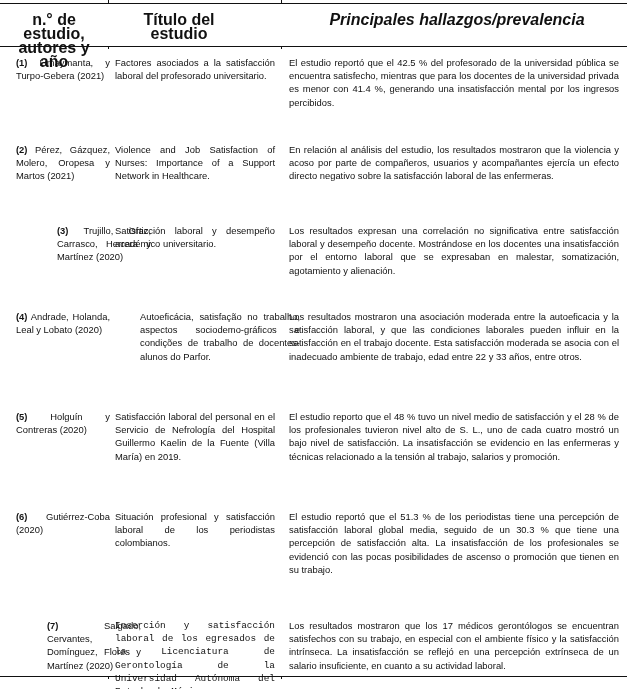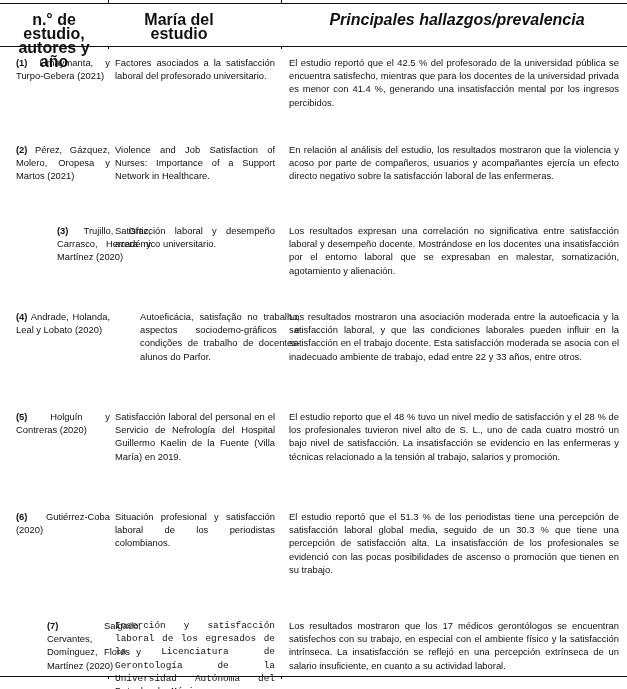--- a/index.html
+++ b/index.html
@@ -51,21 +51,21 @@
 <body>
 
 <div class="rule" style="top:3px;"></div>
 <div class="tick" style="top:0px; left:108px;"></div>
 <div class="tick" style="top:0px; left:281px;"></div>
 
 <div class="hdr" style="left:6px; width:96px; top:13px;">
   <div>n.° de estudio,</div>
   <div>autores y año</div>
 </div>
-<div class="hdr" style="left:120px; width:118px; top:13px;">María del estudio</div>
+<div class="hdr" style="left:120px; width:118px; top:13px;">Título del estudio</div>
 <div class="hdr" style="left:289px; width:336px; top:13px;font-style:italic;">Principales hallazgos/prevalencia</div>
 
 <div class="rule" style="top:46px;"></div>
 <div class="tick" style="top:46px; left:108px;"></div>
 <div class="tick" style="top:46px; left:281px;"></div>
 
 <div>
   <div class="cell c1" style="top:56px;"><span class="num">(1)</span><span> Limaymanta, y Turpo-Gebera (2021)</span></div>
   <div class="cell c2" style="top:56px;">Factores asociados a la satisfacción laboral del profesorado universitario.</div>
   <div class="cell c3" style="top:56px;">El estudio reportó que el 42.5 % del profesorado de la universidad pública se encuentra satisfecho, mientras que para los docentes de la universidad privada es menor con 41.4 %, generando una insatisfacción mental por los ingresos percibidos.</div>

